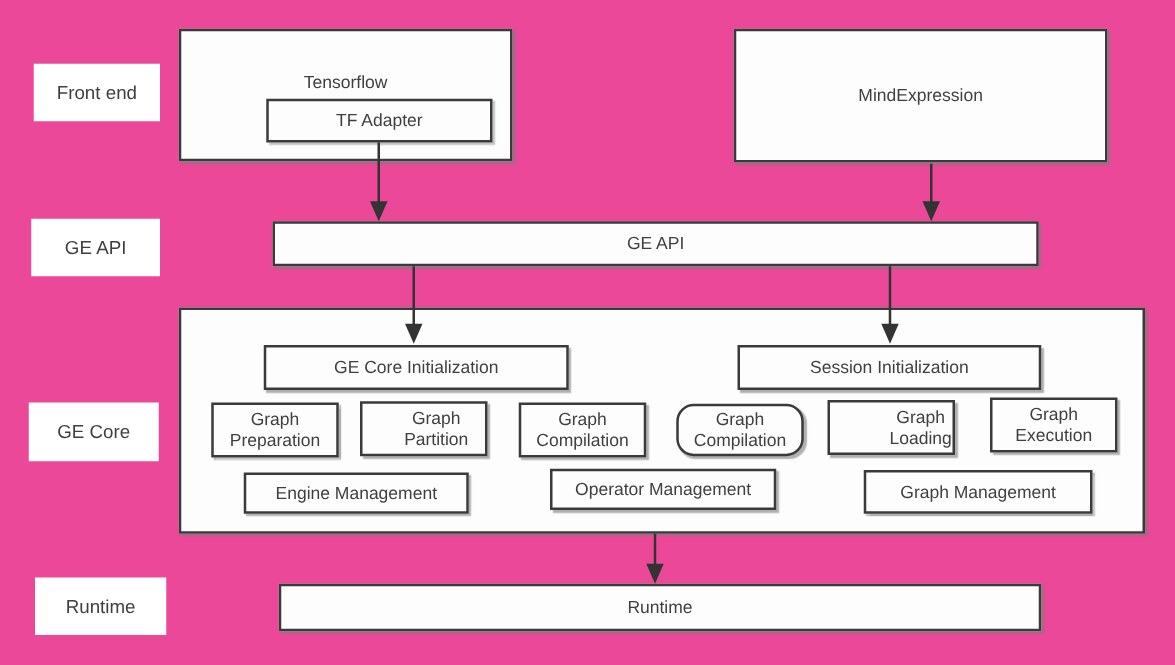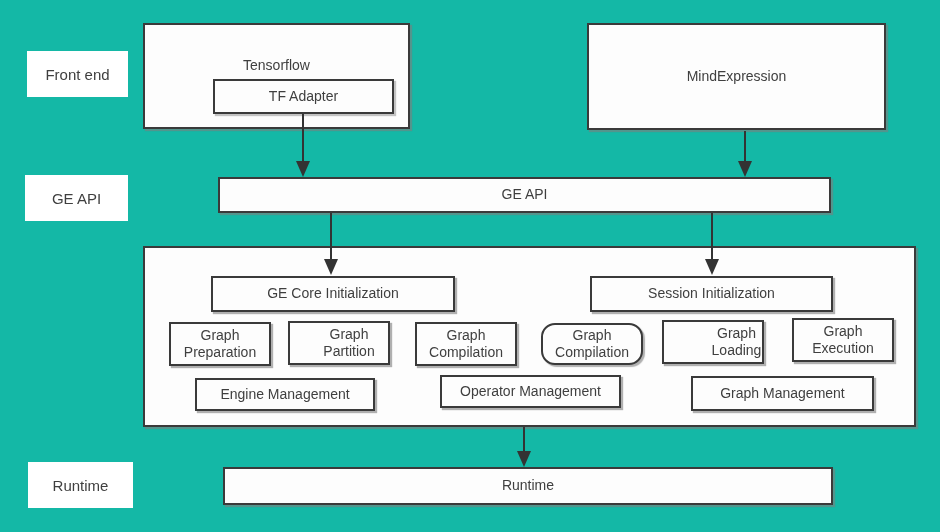--- a/index.html
+++ b/index.html
@@ -1,17 +1,17 @@
 <!DOCTYPE html>
 <html><head>
 <meta charset="utf-8">
 <style>
   html,body { margin:0; padding:0; background:#000; }
   .canvas {
-    position:relative; width:940px; height:532px; background:#14b8a6;
+    position:relative; width:940px; height:532px; background:#ec4899;
     font-family:"Liberation Sans", sans-serif; color:#3f3f3f; overflow:hidden;
   }
   .box {
     position:absolute; box-sizing:border-box;
     background:#fdfdfd; border:2px solid #3a3a3a;
     display:flex; align-items:center; justify-content:center;
     text-align:center; font-size:14px; line-height:1.25;
     box-shadow:2px 2px 1px rgba(125,125,125,0.6);
   }
   .side-label {
@@ -25,20 +25,21 @@
   .arrow .head { position:absolute; left:0; bottom:0; width:0; height:0;
     border-left:7px solid transparent; border-right:7px solid transparent; border-top:16px solid #333333; }
 </style>
 </head>
 <body>
 
 <div class="canvas">
 
   <div class="side-label" style="left:27px; top:51px; width:101px; height:46px;">Front end</div>
   <div class="side-label" style="left:25px; top:175px; width:103px; height:46px;">GE API</div>
+  <div class="side-label" style="left:23px; top:322px; width:104px; height:47px;">GE Core</div>
   <div class="side-label" style="left:28px; top:462px; width:105px; height:46px;">Runtime</div>
 
   <div class="box" style="left:143px; top:23px; width:267px; height:106px; align-items:flex-start;">
     <span class="container-title" style="top:32px;">Tensorflow</span>
     <div class="box" style="left:68px; top:54px; width:181px; height:35px; box-shadow:2px 2px 1px rgba(125,125,125,0.45);">
         <span>TF Adapter</span>
       </div>
   </div>
 
   <div class="box" style="left:587px; top:23px; width:299px; height:107px;">

